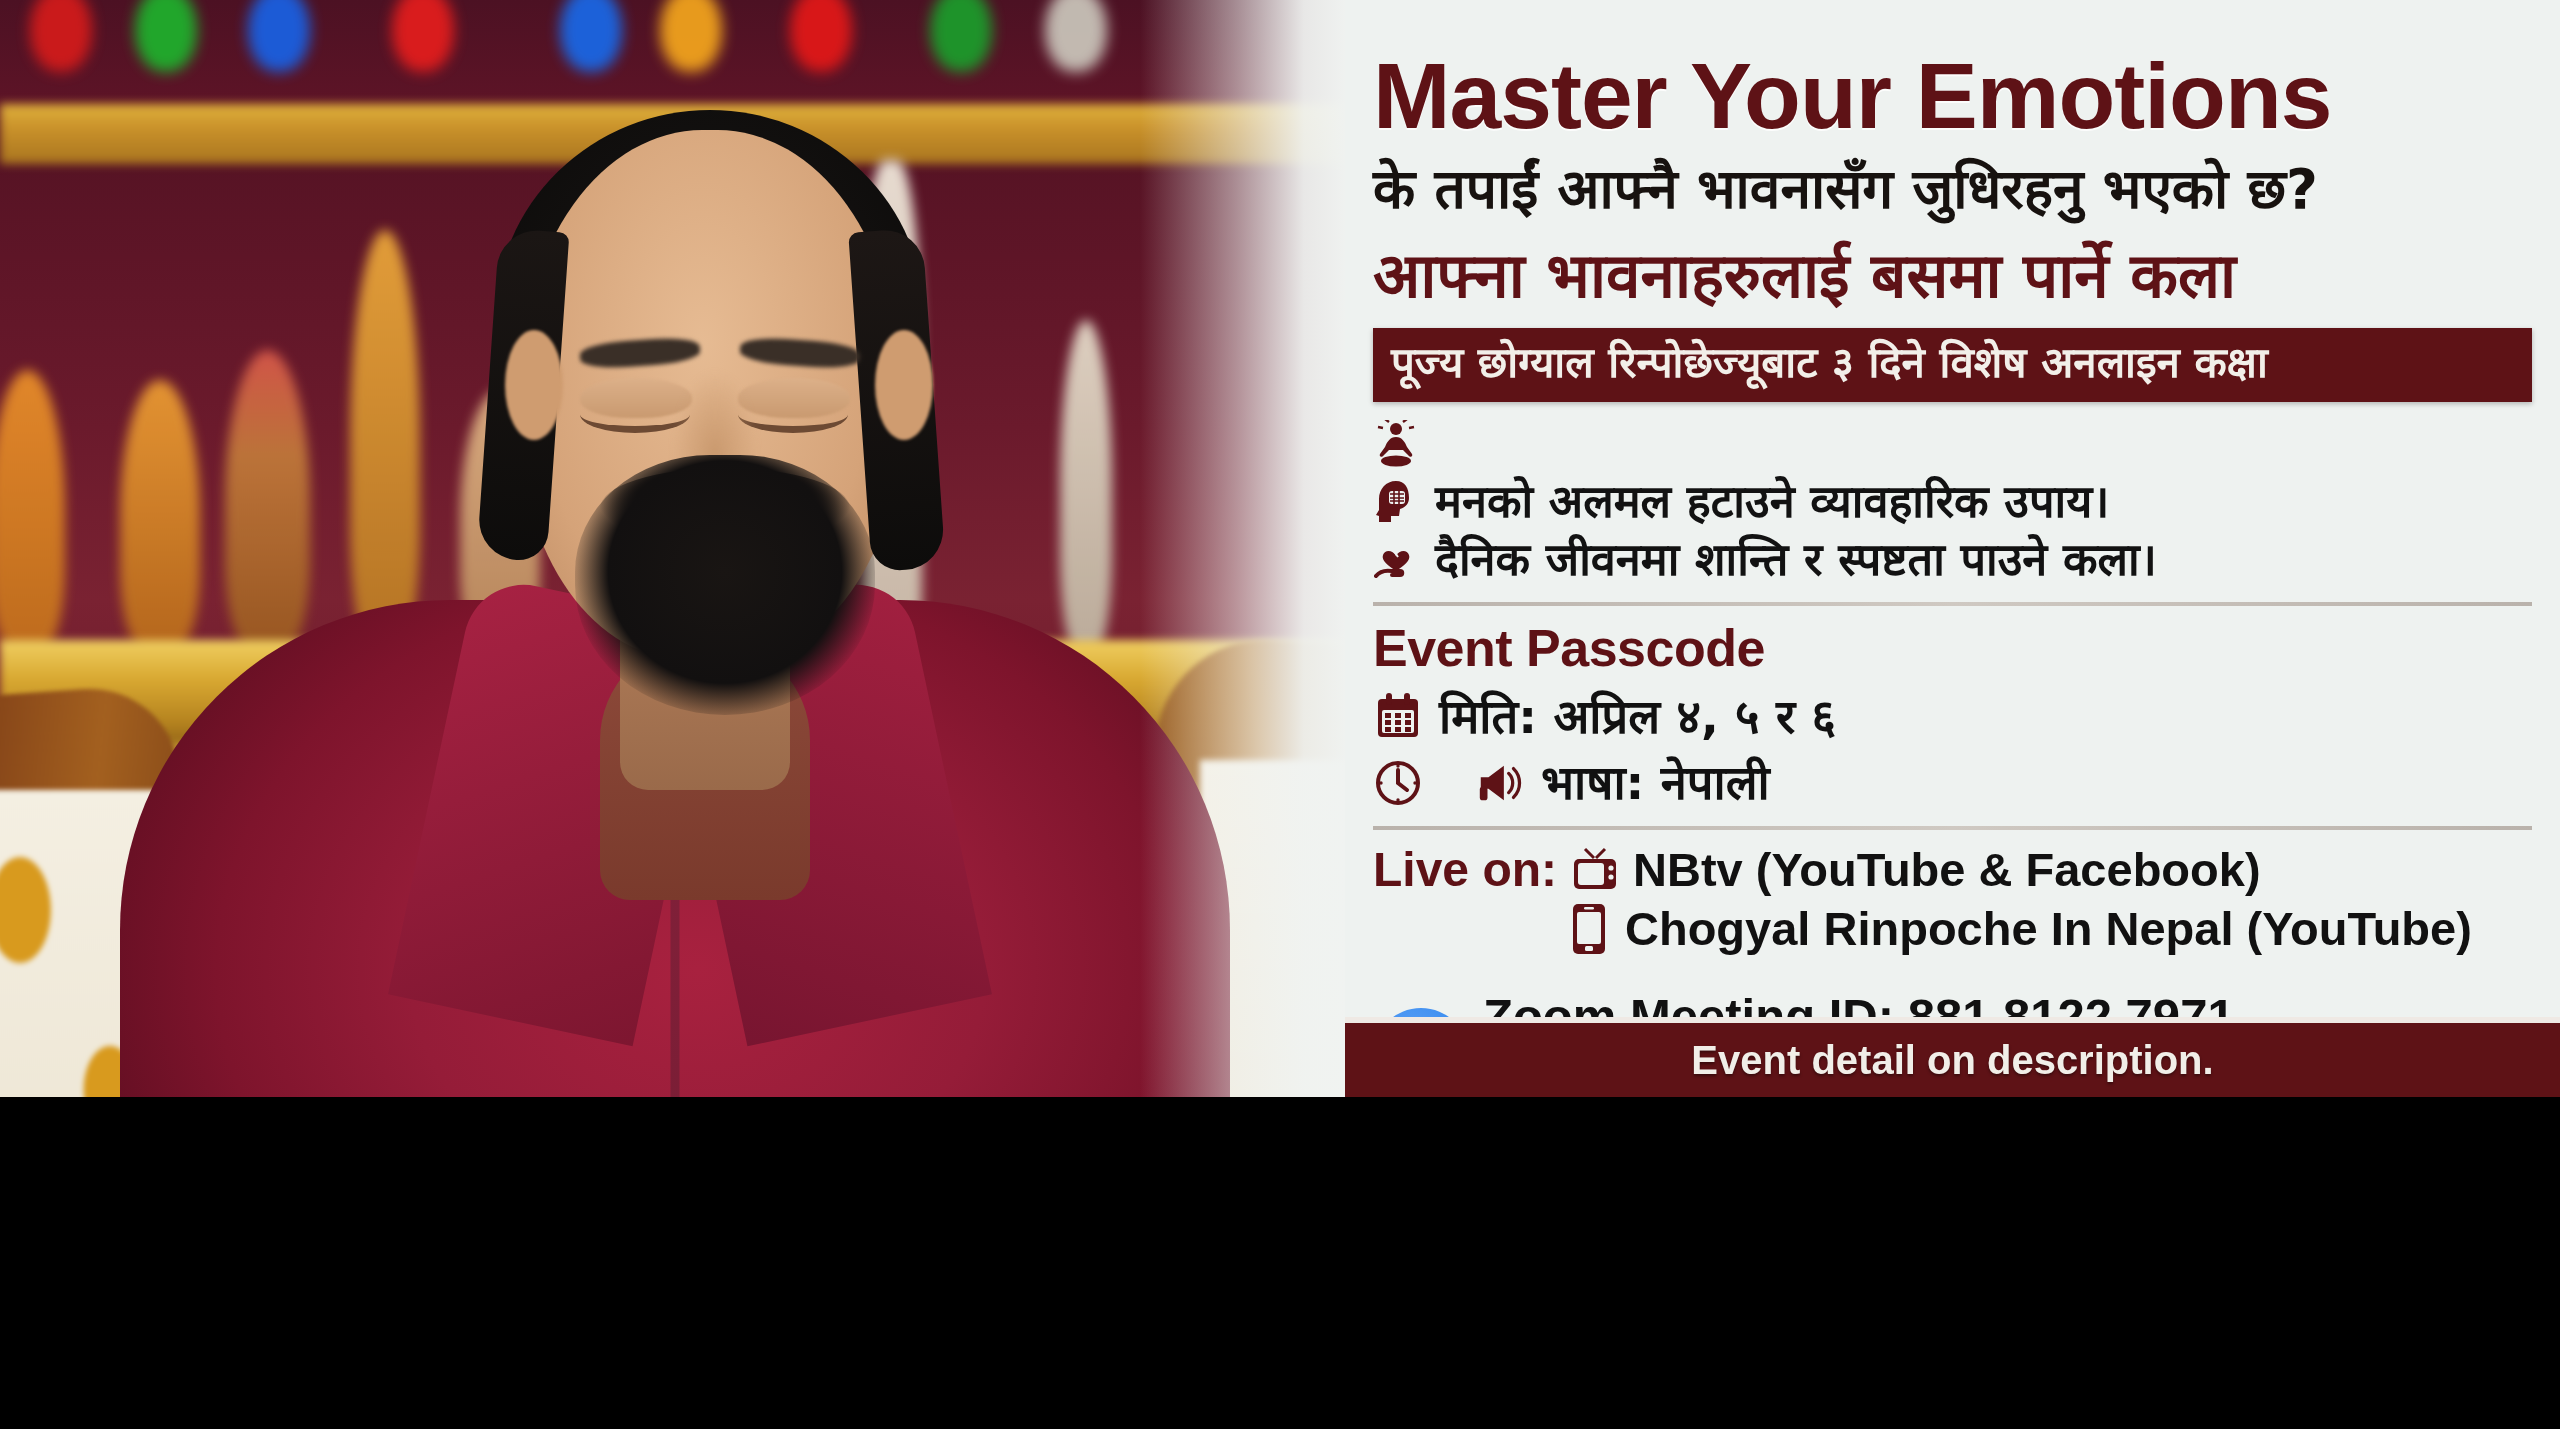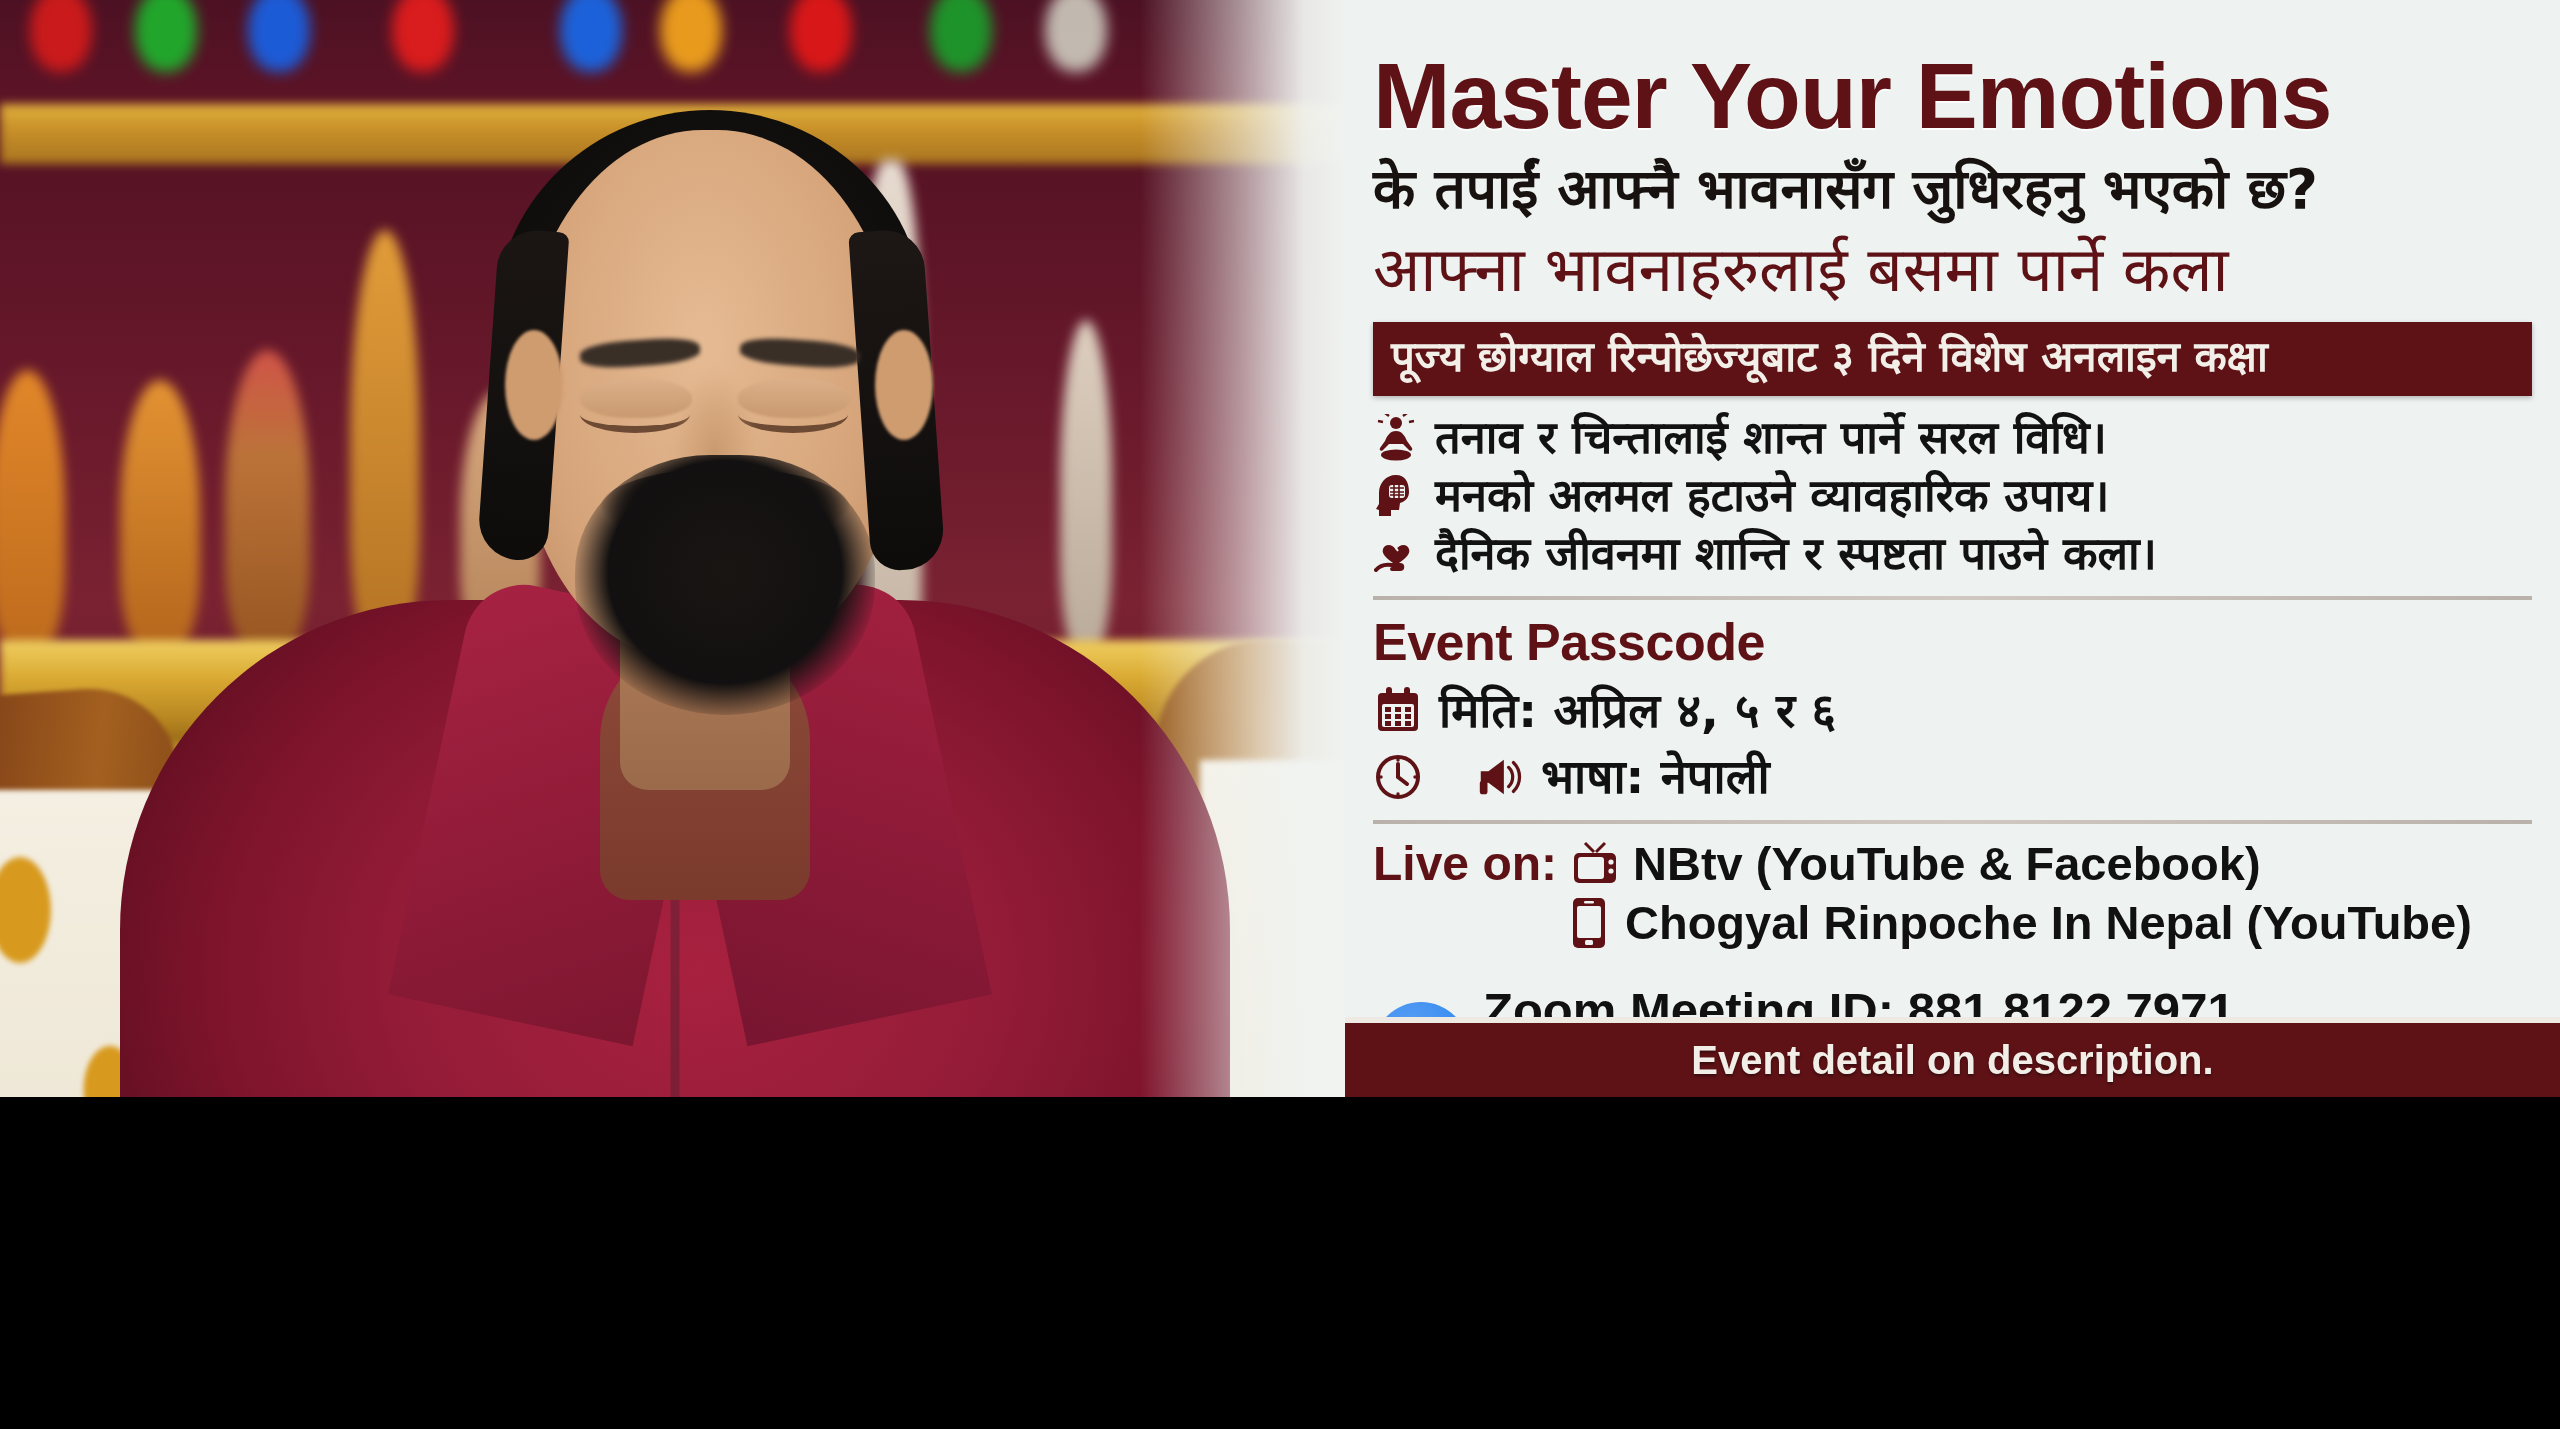--- a/index.html
+++ b/index.html
@@ -123,21 +123,21 @@
   .sparkle{position:absolute;background:#ffffff;opacity:.85;
     clip-path:polygon(50% 0%,58% 42%,100% 50%,58% 58%,50% 100%,42% 58%,0% 50%,42% 42%);}
 
   h1.title{
     margin:0;color:#5E1216;
     font-weight:bold;font-size:93px;letter-spacing:-1px;line-height:1;
     text-shadow:0 2px 0 rgba(255,255,255,.8);
   }
   .np{font-family:"DejaVu Sans","Liberation Sans",sans-serif;}
   .sub1{color:#17120f;font-size:55px;font-weight:bold;line-height:1.18;margin-top:14px;}
-  .sub2{color:#5E1216;font-size:62px;font-weight:normal;line-height:1.16;margin-top:12px;}
+  .sub2{color:#5E1216;font-size:62px;font-weight:bold;line-height:1.16;margin-top:18px;}
 
   .ribbon{
     background:#5E1216;color:#F2EFE9;
     font-size:42px;font-weight:bold;
     padding:13px 18px 17px;margin-top:16px;
     line-height:1.05;
     box-shadow:0 2px 5px rgba(0,0,0,.25);
   }
 
   .bullets{margin-top:16px;}
@@ -265,21 +265,20 @@
 
         <div class="bullet">
           <span class="bi">
             <svg width="44" height="48" viewBox="0 0 44 48" fill="#5E1216">
               <circle cx="22" cy="9" r="6"></circle>
               <path d="M15 2 L11 -1 M29 2 L33 -1 M9 8 L4 7 M35 8 L40 7" stroke="#5E1216" stroke-width="2.4" fill="none"></path>
               <path d="M22 17c-6 0-9 5-11 10l-5 7c-1 2 1 4 3 2l6-6h14l6 6c2 2 4 0 3-2l-5-7c-2-5-5-10-11-10z"></path>
               <ellipse cx="22" cy="41" rx="15" ry="5.5"></ellipse>
             </svg>
           </span>
-          <span class="btxt np">तनाव र चिन्तालाई शान्त पार्ने सरल विधि।</span>
         </div>
 
         <div class="bullet">
           <span class="bi">
             <svg width="44" height="48" viewBox="0 0 44 48" fill="#5E1216">
               <path d="M22 3C12 3 5 11 5 21v11l-3 5 3 1v6h12v-6h8l1-7c6-2 9-6 9-11C35 10 31 3 22 3z"></path>
               <rect x="15" y="13" width="16" height="13" rx="3" fill="#EEF2F0"></rect>
               <path d="M16 16h14M16 20h14M16 23h14M20 13v13M25 13v13" stroke="#5E1216" stroke-width="1.6"></path>
             </svg>
           </span>

